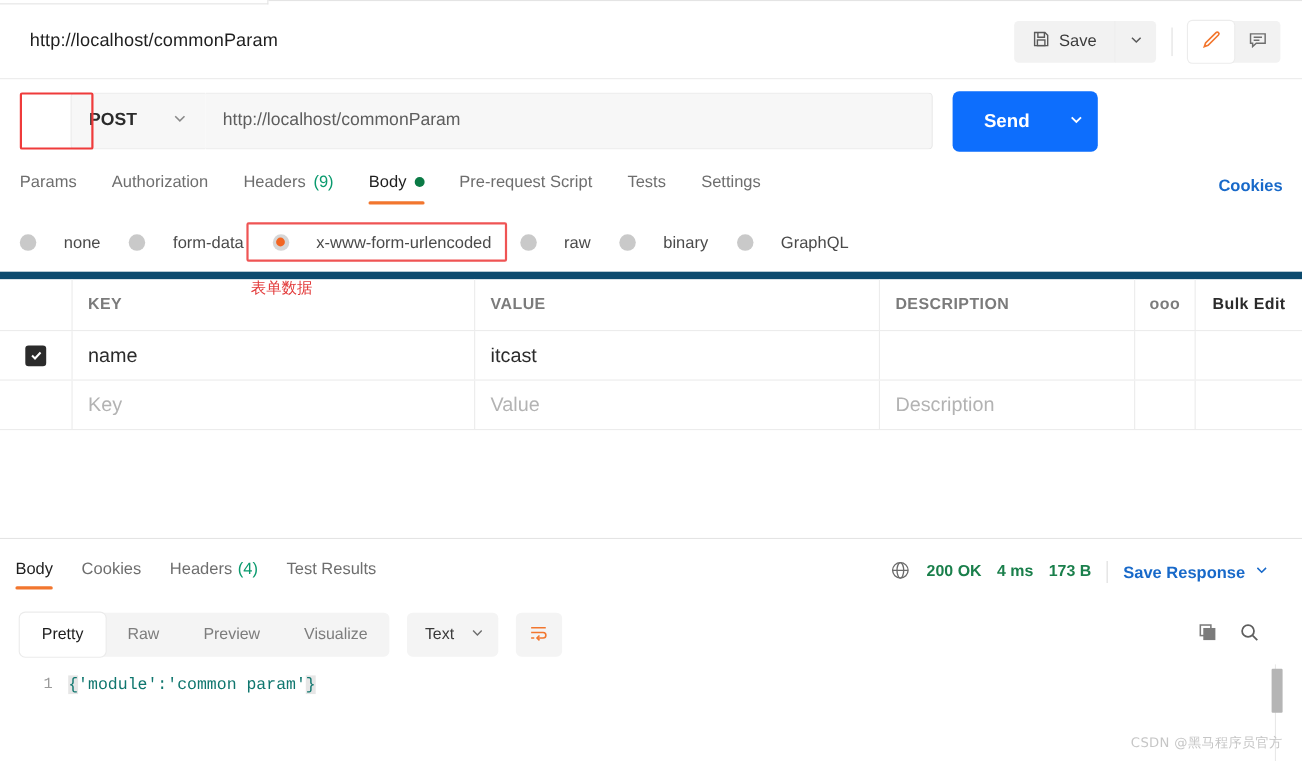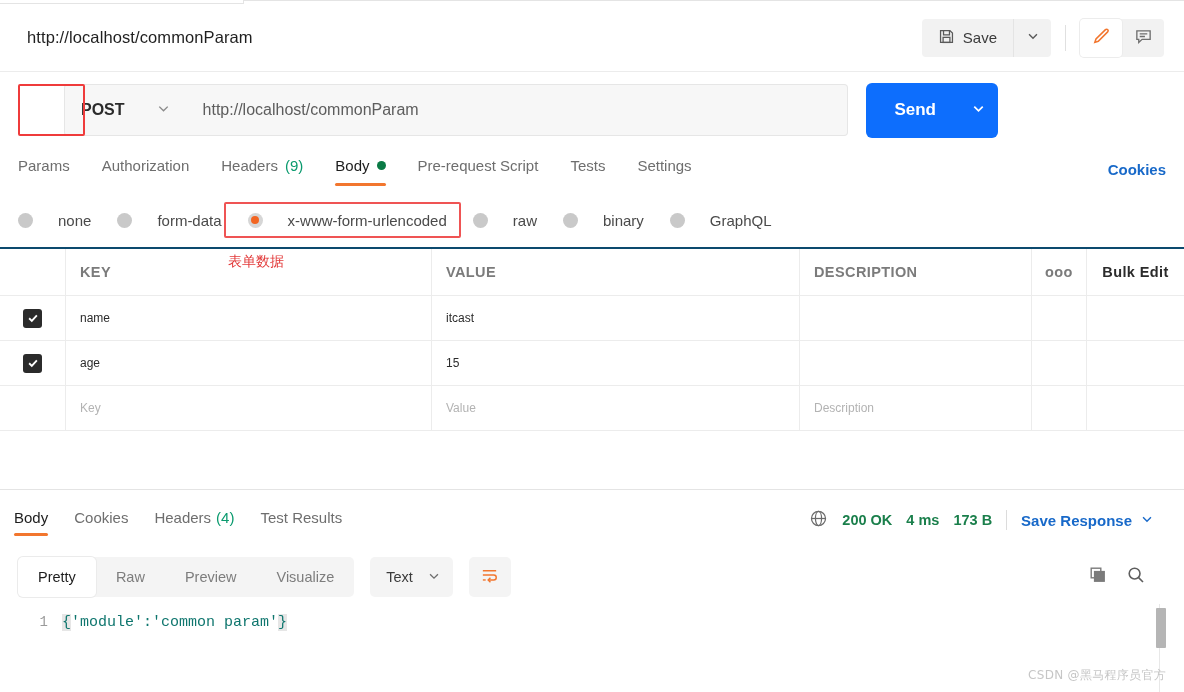--- a/index.html
+++ b/index.html
@@ -110,24 +110,24 @@
   .radio-item.selected .radio-dot { background:#d6d6d6; }
   .radio-item.selected .radio-dot::after {
     content:""; position:absolute; left:3.5px; top:3.5px; width:8px; height:8px; border-radius:50%; background:#f26522;
   }
   .radio-hl {
     position:absolute; left:224px; top:202px; width:237px; height:36px;
     border:2px solid #ef5454; border-radius:2px; pointer-events:none; z-index:5;
   }
 
   
-  .tbl { position:absolute; left:0; top:247px; width:1184px; border-top:2px solid #0c4a6e; }
+  .tbl { position:absolute; left:0; top:247px; width:1184px; border-top:7px solid #0c4a6e; }
   .trow { display:flex; height:45px; border-bottom:1px solid #ececec; }
   .trow.head { height:47px; background:#fff; }
-  .cell { display:flex; align-items:center; border-right:1px solid #ececec; padding:0 14px; font-size:12px; }
+  .cell { display:flex; align-items:center; border-right:1px solid #ececec; padding:0 14px; font-size:18px; }
   .c-chk { width:66px; justify-content:center; }
   .c-key { width:366px; }
   .c-val { width:368px; }
   .c-desc { width:232px; }
   .c-dots { width:55px; justify-content:center; border-right:1px solid #ececec; color:#5a5a5a; letter-spacing:1px; font-size:12px; }
   .c-bulk { flex:1; justify-content:center; border-right:none; font-weight:700; color:#2b2b2b; cursor:pointer; }
   .head .cell { color:#7b7b7b; font-weight:700; font-size:14.5px; letter-spacing:.4px; }
   .head .c-bulk { color:#2b2b2b; }
   .chk {
     width:19px; height:19px; border-radius:3px; background:#2b2b2b;
@@ -336,34 +336,20 @@
           </svg>
         </span>
       </div>
       <div class="cell c-key">name</div>
       <div class="cell c-val">itcast</div>
       <div class="cell c-desc"></div>
       <div class="cell c-dots"></div>
       <div class="cell c-bulk"></div>
     </div>
 
-    <div class="trow">
-      <div class="cell c-chk">
-        <span class="chk">
-          <svg width="12" height="12" viewBox="0 0 14 14" fill="none" stroke="#ffffff" stroke-width="2.2">
-            <path d="M2.5 7.3 5.6 10.3 11.5 4"></path>
-          </svg>
-        </span>
-      </div>
-      <div class="cell c-key">age</div>
-      <div class="cell c-val">15</div>
-      <div class="cell c-desc"></div>
-      <div class="cell c-dots"></div>
-      <div class="cell c-bulk"></div>
-    </div>
 
     <div class="trow">
       <div class="cell c-chk"></div>
       <div class="cell c-key placeholder">Key</div>
       <div class="cell c-val placeholder">Value</div>
       <div class="cell c-desc placeholder">Description</div>
       <div class="cell c-dots"></div>
       <div class="cell c-bulk"></div>
     </div>
   </div>

